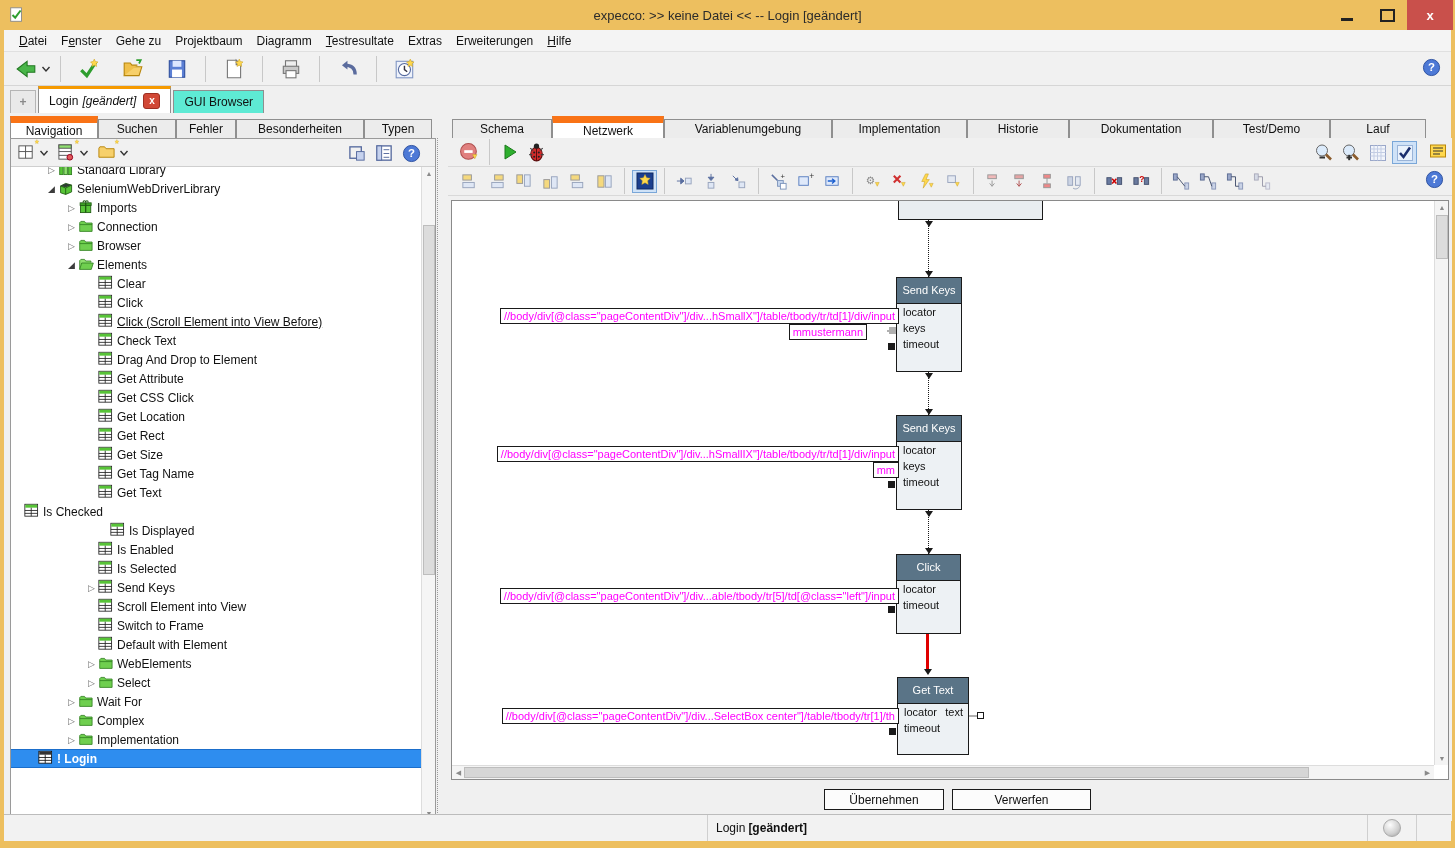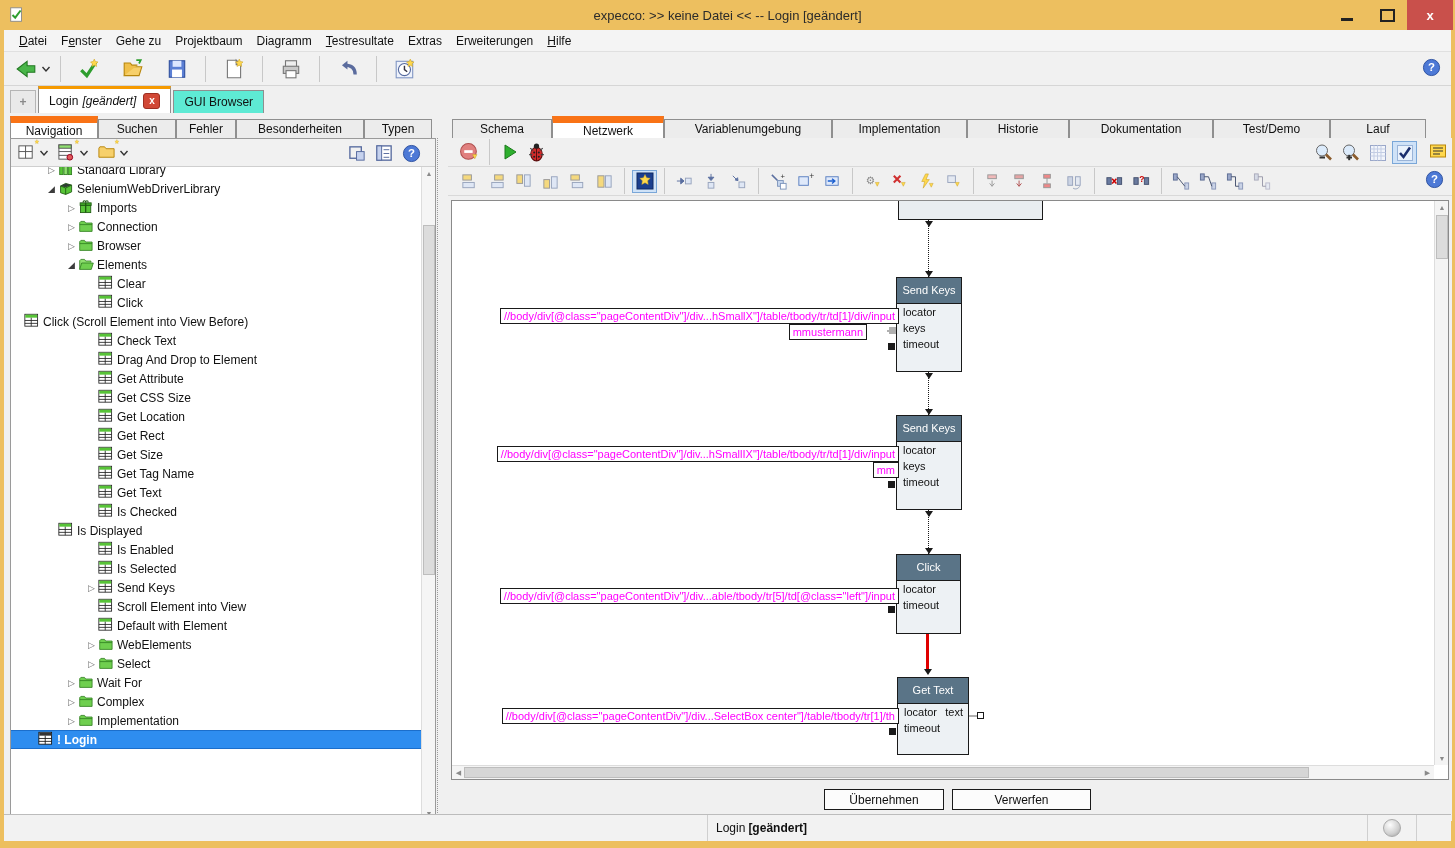--- a/index.html
+++ b/index.html
@@ -403,164 +403,164 @@
                 <svg xmlns="http://www.w3.org/2000/svg" width="17" height="17" viewBox="0 0 20 20">
                   <rect x="1" y="1.5" width="15" height="14" fill="#fff" stroke="#222"></rect>
                   <rect x="1.5" y="2" width="14" height="3.5" fill="#57c437"></rect>
                   <line x1="8.5" y1="5.5" x2="8.5" y2="15.5" stroke="#222"></line>
                   <line x1="1" y1="8.8" x2="16" y2="8.8" stroke="#222"></line>
                   <line x1="1" y1="12.2" x2="16" y2="12.2" stroke="#222"></line>
                 </svg>
               </span>
               <span>Click</span>
             </div>
+            <div class="tree-row" style="padding-left: 74px; text-decoration: underline;">
+              <span class="arrow"></span>
+              <span class="ticon">
+                <svg xmlns="http://www.w3.org/2000/svg" width="17" height="17" viewBox="0 0 20 20">
+                  <rect x="1" y="1.5" width="15" height="14" fill="#fff" stroke="#222"></rect>
+                  <rect x="1.5" y="2" width="14" height="3.5" fill="#57c437"></rect>
+                  <line x1="8.5" y1="5.5" x2="8.5" y2="15.5" stroke="#222"></line>
+                  <line x1="1" y1="8.8" x2="16" y2="8.8" stroke="#222"></line>
+                  <line x1="1" y1="12.2" x2="16" y2="12.2" stroke="#222"></line>
+                </svg>
+              </span>
+              <span>Click (Scroll Element into View Before)</span>
+            </div>
+            <div class="tree-row" style="padding-left: 74px;">
+              <span class="arrow"></span>
+              <span class="ticon">
+                <svg xmlns="http://www.w3.org/2000/svg" width="17" height="17" viewBox="0 0 20 20">
+                  <rect x="1" y="1.5" width="15" height="14" fill="#fff" stroke="#222"></rect>
+                  <rect x="1.5" y="2" width="14" height="3.5" fill="#57c437"></rect>
+                  <line x1="8.5" y1="5.5" x2="8.5" y2="15.5" stroke="#222"></line>
+                  <line x1="1" y1="8.8" x2="16" y2="8.8" stroke="#222"></line>
+                  <line x1="1" y1="12.2" x2="16" y2="12.2" stroke="#222"></line>
+                </svg>
+              </span>
+              <span>Check Text</span>
+            </div>
+            <div class="tree-row" style="padding-left: 74px;">
+              <span class="arrow"></span>
+              <span class="ticon">
+                <svg xmlns="http://www.w3.org/2000/svg" width="17" height="17" viewBox="0 0 20 20">
+                  <rect x="1" y="1.5" width="15" height="14" fill="#fff" stroke="#222"></rect>
+                  <rect x="1.5" y="2" width="14" height="3.5" fill="#57c437"></rect>
+                  <line x1="8.5" y1="5.5" x2="8.5" y2="15.5" stroke="#222"></line>
+                  <line x1="1" y1="8.8" x2="16" y2="8.8" stroke="#222"></line>
+                  <line x1="1" y1="12.2" x2="16" y2="12.2" stroke="#222"></line>
+                </svg>
+              </span>
+              <span>Drag And Drop to Element</span>
+            </div>
+            <div class="tree-row" style="padding-left: 74px;">
+              <span class="arrow"></span>
+              <span class="ticon">
+                <svg xmlns="http://www.w3.org/2000/svg" width="17" height="17" viewBox="0 0 20 20">
+                  <rect x="1" y="1.5" width="15" height="14" fill="#fff" stroke="#222"></rect>
+                  <rect x="1.5" y="2" width="14" height="3.5" fill="#57c437"></rect>
+                  <line x1="8.5" y1="5.5" x2="8.5" y2="15.5" stroke="#222"></line>
+                  <line x1="1" y1="8.8" x2="16" y2="8.8" stroke="#222"></line>
+                  <line x1="1" y1="12.2" x2="16" y2="12.2" stroke="#222"></line>
+                </svg>
+              </span>
+              <span>Get Attribute</span>
+            </div>
+            <div class="tree-row" style="padding-left: 74px;">
+              <span class="arrow"></span>
+              <span class="ticon">
+                <svg xmlns="http://www.w3.org/2000/svg" width="17" height="17" viewBox="0 0 20 20">
+                  <rect x="1" y="1.5" width="15" height="14" fill="#fff" stroke="#222"></rect>
+                  <rect x="1.5" y="2" width="14" height="3.5" fill="#57c437"></rect>
+                  <line x1="8.5" y1="5.5" x2="8.5" y2="15.5" stroke="#222"></line>
+                  <line x1="1" y1="8.8" x2="16" y2="8.8" stroke="#222"></line>
+                  <line x1="1" y1="12.2" x2="16" y2="12.2" stroke="#222"></line>
+                </svg>
+              </span>
+              <span>Get CSS Click</span>
+            </div>
+            <div class="tree-row" style="padding-left: 74px;">
+              <span class="arrow"></span>
+              <span class="ticon">
+                <svg xmlns="http://www.w3.org/2000/svg" width="17" height="17" viewBox="0 0 20 20">
+                  <rect x="1" y="1.5" width="15" height="14" fill="#fff" stroke="#222"></rect>
+                  <rect x="1.5" y="2" width="14" height="3.5" fill="#57c437"></rect>
+                  <line x1="8.5" y1="5.5" x2="8.5" y2="15.5" stroke="#222"></line>
+                  <line x1="1" y1="8.8" x2="16" y2="8.8" stroke="#222"></line>
+                  <line x1="1" y1="12.2" x2="16" y2="12.2" stroke="#222"></line>
+                </svg>
+              </span>
+              <span>Get Location</span>
+            </div>
+            <div class="tree-row" style="padding-left: 74px;">
+              <span class="arrow"></span>
+              <span class="ticon">
+                <svg xmlns="http://www.w3.org/2000/svg" width="17" height="17" viewBox="0 0 20 20">
+                  <rect x="1" y="1.5" width="15" height="14" fill="#fff" stroke="#222"></rect>
+                  <rect x="1.5" y="2" width="14" height="3.5" fill="#57c437"></rect>
+                  <line x1="8.5" y1="5.5" x2="8.5" y2="15.5" stroke="#222"></line>
+                  <line x1="1" y1="8.8" x2="16" y2="8.8" stroke="#222"></line>
+                  <line x1="1" y1="12.2" x2="16" y2="12.2" stroke="#222"></line>
+                </svg>
+              </span>
+              <span>Get Rect</span>
+            </div>
+            <div class="tree-row" style="padding-left: 74px;">
+              <span class="arrow"></span>
+              <span class="ticon">
+                <svg xmlns="http://www.w3.org/2000/svg" width="17" height="17" viewBox="0 0 20 20">
+                  <rect x="1" y="1.5" width="15" height="14" fill="#fff" stroke="#222"></rect>
+                  <rect x="1.5" y="2" width="14" height="3.5" fill="#57c437"></rect>
+                  <line x1="8.5" y1="5.5" x2="8.5" y2="15.5" stroke="#222"></line>
+                  <line x1="1" y1="8.8" x2="16" y2="8.8" stroke="#222"></line>
+                  <line x1="1" y1="12.2" x2="16" y2="12.2" stroke="#222"></line>
+                </svg>
+              </span>
+              <span>Get Size</span>
+            </div>
+            <div class="tree-row" style="padding-left: 74px;">
+              <span class="arrow"></span>
+              <span class="ticon">
+                <svg xmlns="http://www.w3.org/2000/svg" width="17" height="17" viewBox="0 0 20 20">
+                  <rect x="1" y="1.5" width="15" height="14" fill="#fff" stroke="#222"></rect>
+                  <rect x="1.5" y="2" width="14" height="3.5" fill="#57c437"></rect>
+                  <line x1="8.5" y1="5.5" x2="8.5" y2="15.5" stroke="#222"></line>
+                  <line x1="1" y1="8.8" x2="16" y2="8.8" stroke="#222"></line>
+                  <line x1="1" y1="12.2" x2="16" y2="12.2" stroke="#222"></line>
+                </svg>
+              </span>
+              <span>Get Tag Name</span>
+            </div>
+            <div class="tree-row" style="padding-left: 74px;">
+              <span class="arrow"></span>
+              <span class="ticon">
+                <svg xmlns="http://www.w3.org/2000/svg" width="17" height="17" viewBox="0 0 20 20">
+                  <rect x="1" y="1.5" width="15" height="14" fill="#fff" stroke="#222"></rect>
+                  <rect x="1.5" y="2" width="14" height="3.5" fill="#57c437"></rect>
+                  <line x1="8.5" y1="5.5" x2="8.5" y2="15.5" stroke="#222"></line>
+                  <line x1="1" y1="8.8" x2="16" y2="8.8" stroke="#222"></line>
+                  <line x1="1" y1="12.2" x2="16" y2="12.2" stroke="#222"></line>
+                </svg>
+              </span>
+              <span>Get Text</span>
+            </div>
             <div class="tree-row" style="">
               <span class="arrow"></span>
               <span class="ticon">
                 <svg xmlns="http://www.w3.org/2000/svg" width="17" height="17" viewBox="0 0 20 20">
                   <rect x="1" y="1.5" width="15" height="14" fill="#fff" stroke="#222"></rect>
                   <rect x="1.5" y="2" width="14" height="3.5" fill="#57c437"></rect>
                   <line x1="8.5" y1="5.5" x2="8.5" y2="15.5" stroke="#222"></line>
                   <line x1="1" y1="8.8" x2="16" y2="8.8" stroke="#222"></line>
                   <line x1="1" y1="12.2" x2="16" y2="12.2" stroke="#222"></line>
                 </svg>
               </span>
-              <span>Click (Scroll Element into View Before)</span>
-            </div>
-            <div class="tree-row" style="padding-left: 74px;">
-              <span class="arrow"></span>
-              <span class="ticon">
-                <svg xmlns="http://www.w3.org/2000/svg" width="17" height="17" viewBox="0 0 20 20">
-                  <rect x="1" y="1.5" width="15" height="14" fill="#fff" stroke="#222"></rect>
-                  <rect x="1.5" y="2" width="14" height="3.5" fill="#57c437"></rect>
-                  <line x1="8.5" y1="5.5" x2="8.5" y2="15.5" stroke="#222"></line>
-                  <line x1="1" y1="8.8" x2="16" y2="8.8" stroke="#222"></line>
-                  <line x1="1" y1="12.2" x2="16" y2="12.2" stroke="#222"></line>
-                </svg>
-              </span>
-              <span>Check Text</span>
-            </div>
-            <div class="tree-row" style="padding-left: 74px;">
-              <span class="arrow"></span>
-              <span class="ticon">
-                <svg xmlns="http://www.w3.org/2000/svg" width="17" height="17" viewBox="0 0 20 20">
-                  <rect x="1" y="1.5" width="15" height="14" fill="#fff" stroke="#222"></rect>
-                  <rect x="1.5" y="2" width="14" height="3.5" fill="#57c437"></rect>
-                  <line x1="8.5" y1="5.5" x2="8.5" y2="15.5" stroke="#222"></line>
-                  <line x1="1" y1="8.8" x2="16" y2="8.8" stroke="#222"></line>
-                  <line x1="1" y1="12.2" x2="16" y2="12.2" stroke="#222"></line>
-                </svg>
-              </span>
-              <span>Drag And Drop to Element</span>
-            </div>
-            <div class="tree-row" style="padding-left: 74px;">
-              <span class="arrow"></span>
-              <span class="ticon">
-                <svg xmlns="http://www.w3.org/2000/svg" width="17" height="17" viewBox="0 0 20 20">
-                  <rect x="1" y="1.5" width="15" height="14" fill="#fff" stroke="#222"></rect>
-                  <rect x="1.5" y="2" width="14" height="3.5" fill="#57c437"></rect>
-                  <line x1="8.5" y1="5.5" x2="8.5" y2="15.5" stroke="#222"></line>
-                  <line x1="1" y1="8.8" x2="16" y2="8.8" stroke="#222"></line>
-                  <line x1="1" y1="12.2" x2="16" y2="12.2" stroke="#222"></line>
-                </svg>
-              </span>
-              <span>Get Attribute</span>
-            </div>
-            <div class="tree-row" style="padding-left: 74px;">
-              <span class="arrow"></span>
-              <span class="ticon">
-                <svg xmlns="http://www.w3.org/2000/svg" width="17" height="17" viewBox="0 0 20 20">
-                  <rect x="1" y="1.5" width="15" height="14" fill="#fff" stroke="#222"></rect>
-                  <rect x="1.5" y="2" width="14" height="3.5" fill="#57c437"></rect>
-                  <line x1="8.5" y1="5.5" x2="8.5" y2="15.5" stroke="#222"></line>
-                  <line x1="1" y1="8.8" x2="16" y2="8.8" stroke="#222"></line>
-                  <line x1="1" y1="12.2" x2="16" y2="12.2" stroke="#222"></line>
-                </svg>
-              </span>
-              <span>Get CSS Size</span>
-            </div>
-            <div class="tree-row" style="padding-left: 74px;">
-              <span class="arrow"></span>
-              <span class="ticon">
-                <svg xmlns="http://www.w3.org/2000/svg" width="17" height="17" viewBox="0 0 20 20">
-                  <rect x="1" y="1.5" width="15" height="14" fill="#fff" stroke="#222"></rect>
-                  <rect x="1.5" y="2" width="14" height="3.5" fill="#57c437"></rect>
-                  <line x1="8.5" y1="5.5" x2="8.5" y2="15.5" stroke="#222"></line>
-                  <line x1="1" y1="8.8" x2="16" y2="8.8" stroke="#222"></line>
-                  <line x1="1" y1="12.2" x2="16" y2="12.2" stroke="#222"></line>
-                </svg>
-              </span>
-              <span>Get Location</span>
-            </div>
-            <div class="tree-row" style="padding-left: 74px;">
-              <span class="arrow"></span>
-              <span class="ticon">
-                <svg xmlns="http://www.w3.org/2000/svg" width="17" height="17" viewBox="0 0 20 20">
-                  <rect x="1" y="1.5" width="15" height="14" fill="#fff" stroke="#222"></rect>
-                  <rect x="1.5" y="2" width="14" height="3.5" fill="#57c437"></rect>
-                  <line x1="8.5" y1="5.5" x2="8.5" y2="15.5" stroke="#222"></line>
-                  <line x1="1" y1="8.8" x2="16" y2="8.8" stroke="#222"></line>
-                  <line x1="1" y1="12.2" x2="16" y2="12.2" stroke="#222"></line>
-                </svg>
-              </span>
-              <span>Get Rect</span>
-            </div>
-            <div class="tree-row" style="padding-left: 74px;">
-              <span class="arrow"></span>
-              <span class="ticon">
-                <svg xmlns="http://www.w3.org/2000/svg" width="17" height="17" viewBox="0 0 20 20">
-                  <rect x="1" y="1.5" width="15" height="14" fill="#fff" stroke="#222"></rect>
-                  <rect x="1.5" y="2" width="14" height="3.5" fill="#57c437"></rect>
-                  <line x1="8.5" y1="5.5" x2="8.5" y2="15.5" stroke="#222"></line>
-                  <line x1="1" y1="8.8" x2="16" y2="8.8" stroke="#222"></line>
-                  <line x1="1" y1="12.2" x2="16" y2="12.2" stroke="#222"></line>
-                </svg>
-              </span>
-              <span>Get Size</span>
-            </div>
-            <div class="tree-row" style="padding-left: 74px;">
-              <span class="arrow"></span>
-              <span class="ticon">
-                <svg xmlns="http://www.w3.org/2000/svg" width="17" height="17" viewBox="0 0 20 20">
-                  <rect x="1" y="1.5" width="15" height="14" fill="#fff" stroke="#222"></rect>
-                  <rect x="1.5" y="2" width="14" height="3.5" fill="#57c437"></rect>
-                  <line x1="8.5" y1="5.5" x2="8.5" y2="15.5" stroke="#222"></line>
-                  <line x1="1" y1="8.8" x2="16" y2="8.8" stroke="#222"></line>
-                  <line x1="1" y1="12.2" x2="16" y2="12.2" stroke="#222"></line>
-                </svg>
-              </span>
-              <span>Get Tag Name</span>
-            </div>
-            <div class="tree-row" style="padding-left: 74px;">
-              <span class="arrow"></span>
-              <span class="ticon">
-                <svg xmlns="http://www.w3.org/2000/svg" width="17" height="17" viewBox="0 0 20 20">
-                  <rect x="1" y="1.5" width="15" height="14" fill="#fff" stroke="#222"></rect>
-                  <rect x="1.5" y="2" width="14" height="3.5" fill="#57c437"></rect>
-                  <line x1="8.5" y1="5.5" x2="8.5" y2="15.5" stroke="#222"></line>
-                  <line x1="1" y1="8.8" x2="16" y2="8.8" stroke="#222"></line>
-                  <line x1="1" y1="12.2" x2="16" y2="12.2" stroke="#222"></line>
-                </svg>
-              </span>
-              <span>Get Text</span>
-            </div>
-            <div class="tree-row" style="padding-left: 74px;">
-              <span class="arrow"></span>
-              <span class="ticon">
-                <svg xmlns="http://www.w3.org/2000/svg" width="17" height="17" viewBox="0 0 20 20">
-                  <rect x="1" y="1.5" width="15" height="14" fill="#fff" stroke="#222"></rect>
-                  <rect x="1.5" y="2" width="14" height="3.5" fill="#57c437"></rect>
-                  <line x1="8.5" y1="5.5" x2="8.5" y2="15.5" stroke="#222"></line>
-                  <line x1="1" y1="8.8" x2="16" y2="8.8" stroke="#222"></line>
-                  <line x1="1" y1="12.2" x2="16" y2="12.2" stroke="#222"></line>
-                </svg>
-              </span>
               <span>Is Checked</span>
             </div>
-            <div class="tree-row" style="padding-left: 34px;">
+            <div class="tree-row" style="padding-left: 86px;">
               <span class="arrow"></span>
               <span class="ticon">
                 <svg xmlns="http://www.w3.org/2000/svg" width="17" height="17" viewBox="0 0 20 20">
                   <rect x="1" y="1.5" width="15" height="14" fill="#fff" stroke="#222"></rect>
                   <rect x="1.5" y="2" width="14" height="3.5" fill="#57c437"></rect>
                   <line x1="8.5" y1="5.5" x2="8.5" y2="15.5" stroke="#222"></line>
                   <line x1="1" y1="8.8" x2="16" y2="8.8" stroke="#222"></line>
                   <line x1="1" y1="12.2" x2="16" y2="12.2" stroke="#222"></line>
                 </svg>
               </span>
@@ -610,20 +610,33 @@
               <span class="ticon">
                 <svg xmlns="http://www.w3.org/2000/svg" width="17" height="17" viewBox="0 0 20 20">
                   <rect x="1" y="1.5" width="15" height="14" fill="#fff" stroke="#222"></rect>
                   <rect x="1.5" y="2" width="14" height="3.5" fill="#57c437"></rect>
                   <line x1="8.5" y1="5.5" x2="8.5" y2="15.5" stroke="#222"></line>
                   <line x1="1" y1="8.8" x2="16" y2="8.8" stroke="#222"></line>
                   <line x1="1" y1="12.2" x2="16" y2="12.2" stroke="#222"></line>
                 </svg>
               </span>
               <span>Scroll Element into View</span>
+            </div>
+            <div class="tree-row" style="padding-left: 74px;">
+              <span class="arrow"></span>
+              <span class="ticon">
+                <svg xmlns="http://www.w3.org/2000/svg" width="17" height="17" viewBox="0 0 20 20">
+                  <rect x="1" y="1.5" width="15" height="14" fill="#fff" stroke="#222"></rect>
+                  <rect x="1.5" y="2" width="14" height="3.5" fill="#57c437"></rect>
+                  <line x1="8.5" y1="5.5" x2="8.5" y2="15.5" stroke="#222"></line>
+                  <line x1="1" y1="8.8" x2="16" y2="8.8" stroke="#222"></line>
+                  <line x1="1" y1="12.2" x2="16" y2="12.2" stroke="#222"></line>
+                </svg>
+              </span>
+              <span>Switch to Frame</span>
             </div>
             <div class="tree-row" style="padding-left: 74px;">
               <span class="arrow"></span>
               <span class="ticon">
                 <svg xmlns="http://www.w3.org/2000/svg" width="17" height="17" viewBox="0 0 20 20">
                   <rect x="1" y="1.5" width="15" height="14" fill="#fff" stroke="#222"></rect>
                   <rect x="1.5" y="2" width="14" height="3.5" fill="#57c437"></rect>
                   <line x1="8.5" y1="5.5" x2="8.5" y2="15.5" stroke="#222"></line>
                   <line x1="1" y1="8.8" x2="16" y2="8.8" stroke="#222"></line>
                   <line x1="1" y1="12.2" x2="16" y2="12.2" stroke="#222"></line>

